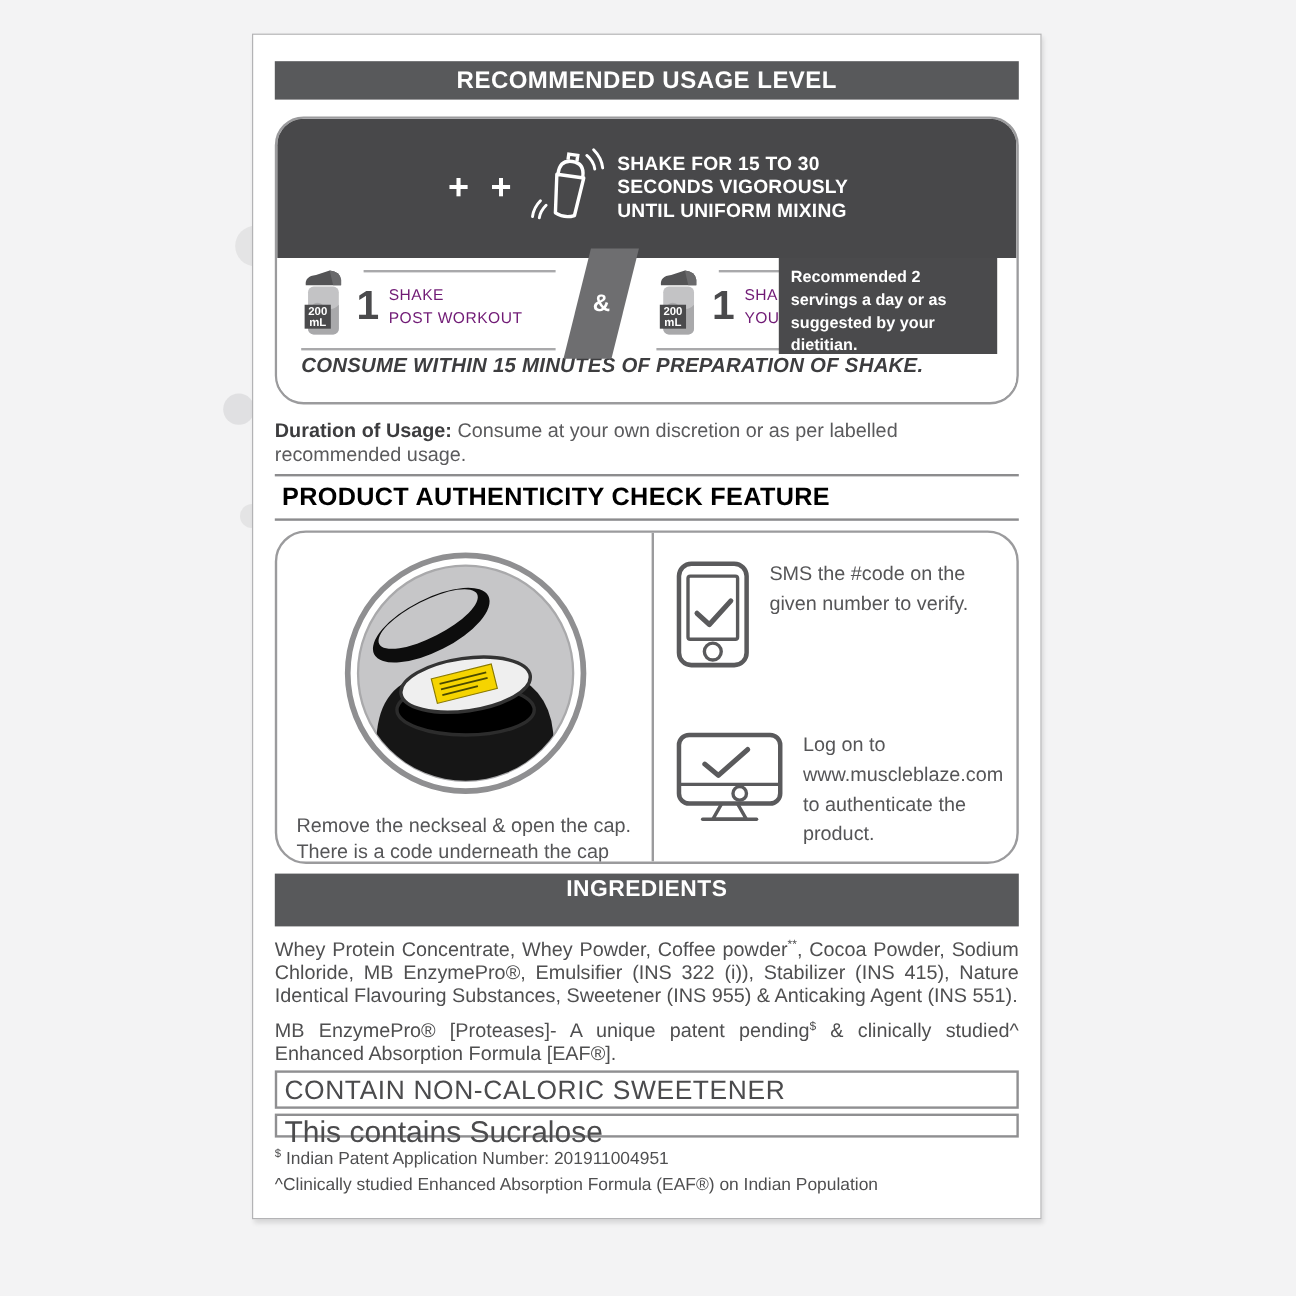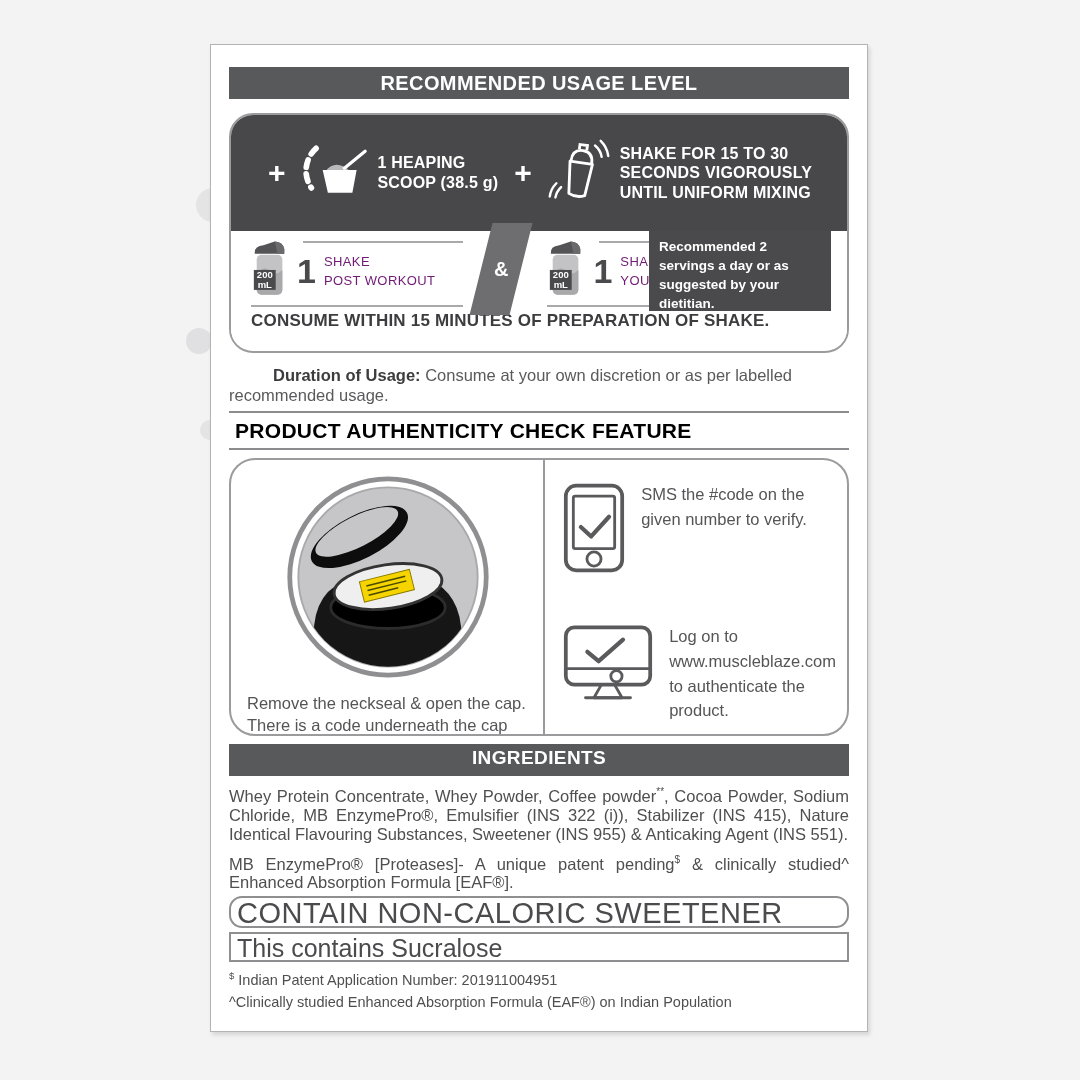--- a/index.html
+++ b/index.html
@@ -4,21 +4,21 @@
 <style>
   html,body{margin:0;padding:0;}
   .canvas{position:relative;width:1080px;height:1080px;background:#f3f3f4;overflow:hidden;
           font-family:"Liberation Sans",sans-serif;color:#4f4f50;}
   .blob{position:absolute;border-radius:50%;background:rgba(190,190,192,0.28);}
   .blob.b1{left:196px;top:188px;width:34px;height:34px;}
   .blob.b2{left:186px;top:328px;width:26px;height:26px;background:rgba(190,190,192,0.35);}
   .blob.b3{left:200px;top:420px;width:20px;height:20px;}
   .blob.b4{left:300px;top:900px;width:46px;height:46px;background:rgba(190,190,192,0.18);}
 
-  .card{position:absolute;left:210px;top:44px;width:658px;height:988px;background:#ffffff;
+  .card{position:absolute;left:210px;top:28px;width:658px;height:988px;background:#ffffff;
         border:1px solid #b3b3b5;box-shadow:2px 3px 4px rgba(0,0,0,0.12);box-sizing:border-box;
         padding:0 18px;overflow:hidden;}
 
   .bar{background:#58595b;color:#fff;font-weight:bold;text-align:center;letter-spacing:0.4px;}
   .bar1{margin-top:22px;height:32px;line-height:32px;font-size:20px;}
 
   .usage-panel{margin-top:14px;border:2px solid #9b9b9d;border-radius:24px;overflow:hidden;height:240px;box-sizing:border-box;}
   .usage-dark{background:#48484a;height:116px;display:flex;align-items:center;justify-content:center;
               gap:14px;color:#fff;padding:0 10px;}
   .step{display:flex;align-items:center;gap:10px;}
@@ -30,43 +30,43 @@
   .shake-item .rule-top{position:absolute;top:6px;left:52px;right:-16px;height:2px;background:#a9a9ab;}
   .shake-item .rule-bot{position:absolute;bottom:0px;left:0px;right:-16px;height:2px;background:#a9a9ab;}
   .big-one{font-size:34px;font-weight:bold;color:#4a4a4c;line-height:1;}
   .shake-label{font-size:13px;font-weight:normal;color:#701a75;letter-spacing:0.4px;line-height:1.5;}
   .amp-wrap{width:40px;height:92px;background:#6e6e70;transform:skewX(-14deg);margin:0 26px 0 34px;
             display:flex;align-items:center;justify-content:center;position:relative;top:-2px;}
   .amp-wrap span{transform:skewX(14deg);color:#fff;font-weight:bold;font-size:20px;}
   .recommend-box{position:absolute;top:0;right:16px;width:182px;height:80px;background:#4a4a4c;
                  color:#fff;font-size:13.5px;font-weight:bold;line-height:1.4;padding:7px 10px;
                  box-sizing:border-box;}
-  .consume-line{padding-left:20px;font-size:17px;font-weight:bold;color:#3d3d3f;letter-spacing:0.2px;}
+  .consume-line{padding-left:20px;font-size:17px;font-weight:bold;color:#3d3d3f;letter-spacing:0.2px;font-style:italic;}
 
   .duration{margin-top:12px;font-size:16.5px;color:#5a5a5c;line-height:20px;}
-  .duration b{color:#3c3c3e;margin-left:44px;}
+  .duration b{color:#3c3c3e;}
   .hr{margin-top:6px;height:2px;background:#8c8c8e;}
   .auth-heading{margin-top:5px;font-size:21px;font-weight:bold;color:#000000;letter-spacing:0.3px;
                 padding-left:6px;line-height:26px;}
   .auth-panel{margin-top:8px;border:2px solid #9b9b9d;border-radius:26px;height:278px;display:flex;
               box-sizing:border-box;overflow:hidden;}
   .auth-left{width:51%;border-right:2px solid #9b9b9d;padding:14px 14px 0 16px;box-sizing:border-box;}
   .auth-left .jar-wrap{text-align:center;}
   .auth-caption{margin-top:8px;font-size:16.5px;color:#555557;line-height:1.35;}
   .auth-right{flex:1;padding:22px 10px 0 18px;box-sizing:border-box;}
   .auth-row{display:flex;align-items:flex-start;gap:16px;}
   .auth-row + .auth-row{margin-top:46px;}
   .auth-text{font-size:16.5px;color:#555557;line-height:1.5;max-width:180px;}
 
-  .bar2{margin-top:8px;height:32px;line-height:28px;font-size:19px;}
+  .bar2{margin-top:8px;height:44px;line-height:28px;font-size:19px;}
   .ing-p{margin-top:6px;font-size:16.5px;line-height:19px;text-align:justify;color:#4f4f50;}
   .ing-p sup{font-size:10px;}
   .light-box{margin-top:4px;border:2px solid #8f8f91;box-sizing:border-box;padding:0 6px;color:#4b4b4d;}
-  .light-box.one{height:32px;line-height:30px;font-size:29px;letter-spacing:0.5px;border-radius:13px;}
-  .light-box.two{height:30px;line-height:28px;font-size:25px;}
+  .light-box.one{height:32px;line-height:30px;font-size:22px;letter-spacing:0.5px;}
+  .light-box.two{height:20px;line-height:28px;font-size:25px;}
   .footnotes{margin-top:5px;font-size:14.5px;line-height:17px;color:#4f4f50;}
   .footnotes .fn sup{font-size:9.5px;}
   svg text{font-family:"Liberation Sans",sans-serif;}
 </style>
 </head>
 <body>
 
 <div class="canvas">
   <div class="blob b1"></div>
   <div class="blob b2"></div>
@@ -78,34 +78,20 @@
     <div class="bar bar1">
       <span>RECOMMENDED USAGE LEVEL</span>
     </div>
 
     <div class="usage-panel">
       <div class="usage-dark">
 
 
         <div class="plus">+</div>
 
-        <div class="step">
-          <span>
-            <svg width="66" height="58" viewBox="0 0 70 60">
-              <path d="M16 6 A32 32 0 0 0 11 48" fill="none" stroke="#fff" stroke-width="6" stroke-dasharray="8 7" stroke-linecap="round"></path>
-              <path d="M26 30 Q37 17 52 30 Z" fill="#b9b9bb"></path>
-              <path d="M23 29 L59 29 L54.5 53 L28.5 53 Z" fill="#fff"></path>
-              <line x1="46" y1="27" x2="68" y2="9" stroke="#fff" stroke-width="3.4" stroke-linecap="round"></line>
-            </svg>
-          </span>
-          <div class="step-lines">
-            <div>1 HEAPING</div>
-            <div>SCOOP (38.5 g)</div>
-          </div>
-        </div>
 
         <div class="plus">+</div>
 
         <div class="step">
           <span>
             <svg width="62" height="66" viewBox="0 0 64 70">
               <g transform="rotate(8 32 36)">
                 <path d="M21 26 L45 26 L41.5 60 Q33 64 24.5 60 Z" fill="none" stroke="#fff" stroke-width="3" stroke-linejoin="round"></path>
                 <path d="M22 25 Q22 13 33 13 Q44 13 44 25" fill="none" stroke="#fff" stroke-width="3"></path>
                 <path d="M29 12 L29 7 L37 7 L37 12" fill="none" stroke="#fff" stroke-width="3"></path>

